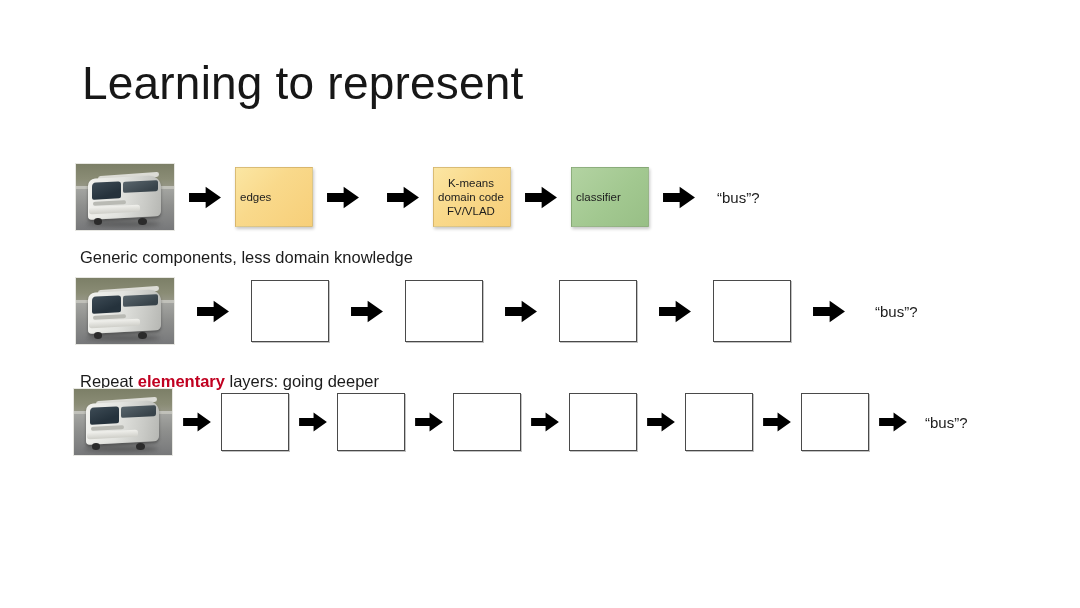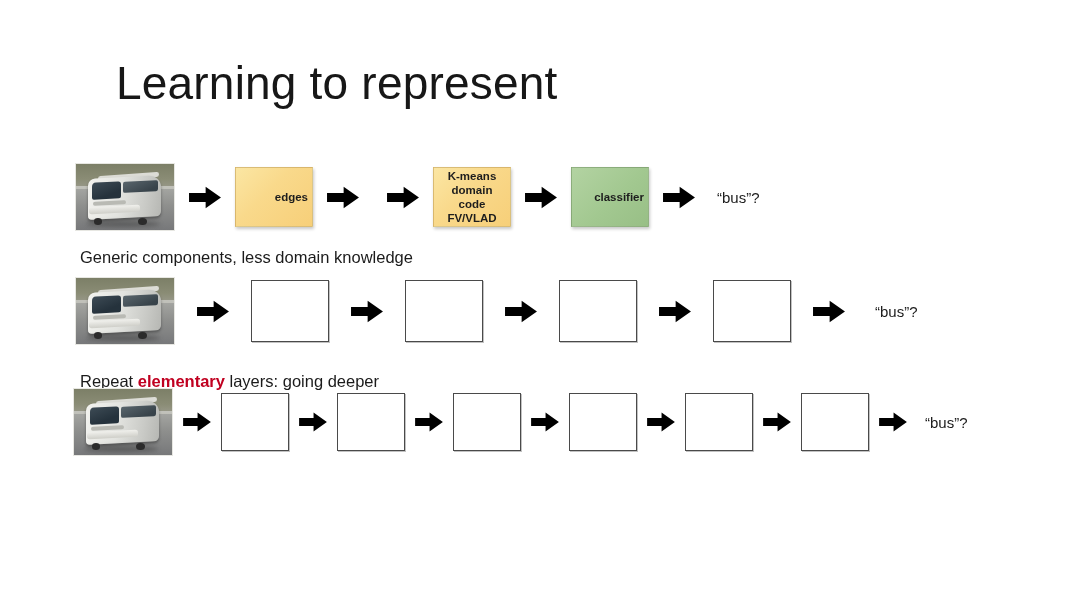--- a/index.html
+++ b/index.html
@@ -6,21 +6,21 @@
   body{
     width:1080px;height:608px;background:#ffffff;
     font-family:"Liberation Sans", sans-serif;
     color:#1a1a1a;overflow:hidden;position:relative;
   }
   .slide{position:absolute;inset:0;background:#fff;}
 
   .title{
     position:absolute;left:82px;top:58px;
     font-size:46px;font-weight:400;letter-spacing:.2px;
-    color:#171717;line-height:1.1;white-space:nowrap;margin-left:34px;
+    color:#171717;line-height:1.1;white-space:nowrap;
   }
 
   .row-label{
     position:absolute;left:80px;
     font-size:16.5px;font-weight:400;color:#1b1b1b;white-space:nowrap;
   }
   .row-label .hl{color:#c00020;font-weight:700;}
 
   .pipeline{position:absolute;display:flex;align-items:center;}
 
@@ -76,21 +76,21 @@
     background:rgba(40,40,40,.38);border-radius:50%;filter:blur(2px);
   }
 
   
   .arrow{flex:none;position:relative;display:block;}
   .arrow svg{display:block;}
 
   
   .box{
     flex:none;box-sizing:border-box;display:flex;
-    align-items:center;justify-content:flex-end;text-align:center;font-weight:bold;
+    align-items:center;justify-content:flex-start;text-align:center;
   }
   .box.filled{
     border:1px solid rgba(0,0,0,.12);
     box-shadow:1px 2px 3px rgba(0,0,0,.22);
     font-size:11.5px;line-height:1.22;color:#1d1d1d;
     padding:2px 4px;
   }
   .box.yellow{
     background:linear-gradient(135deg,#fbe6a3 0%,#f9d98b 42%,#f7cf79 100%);
   }

